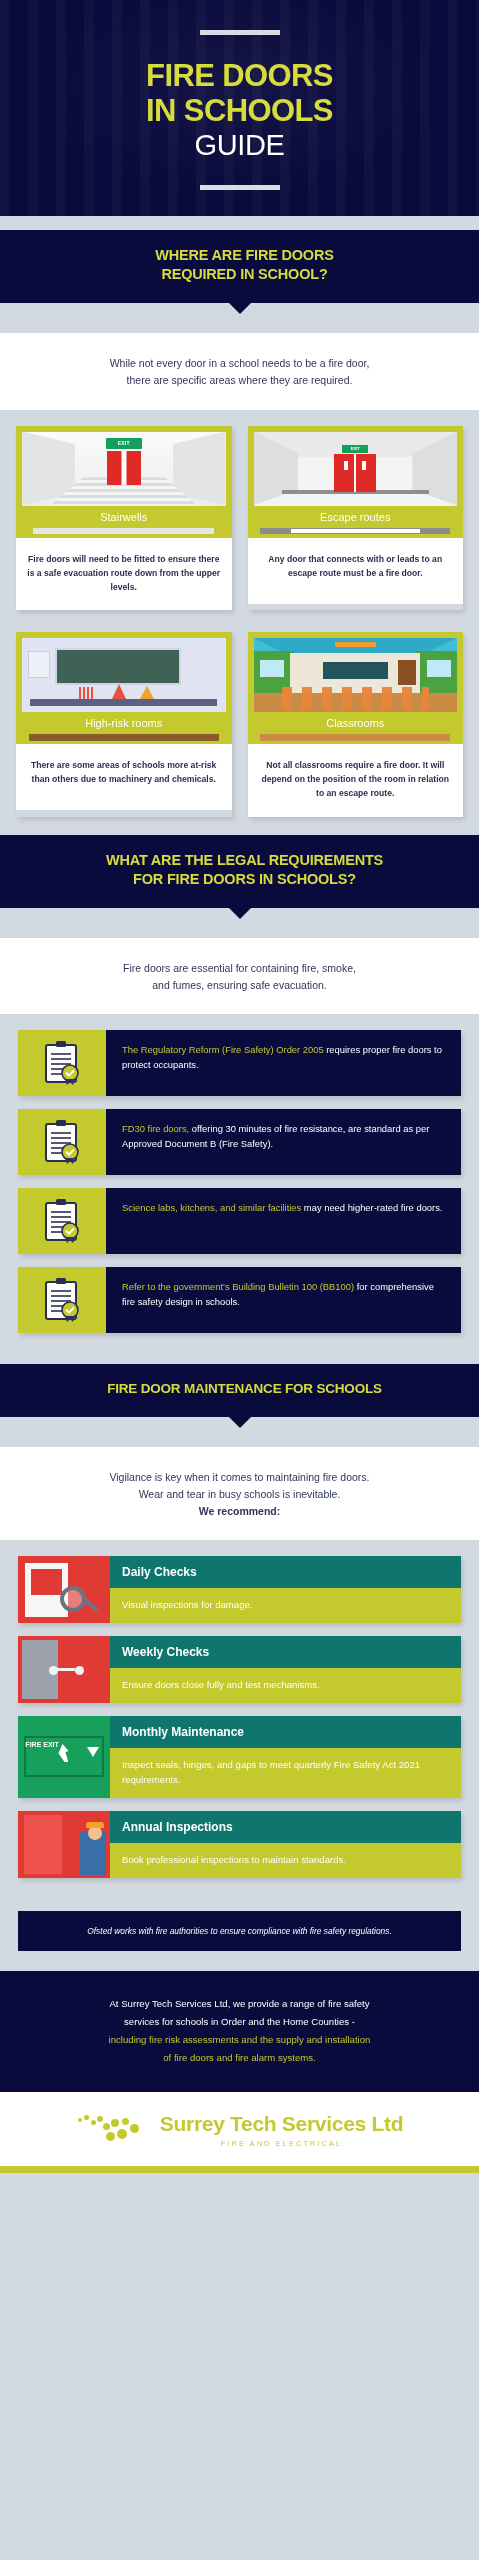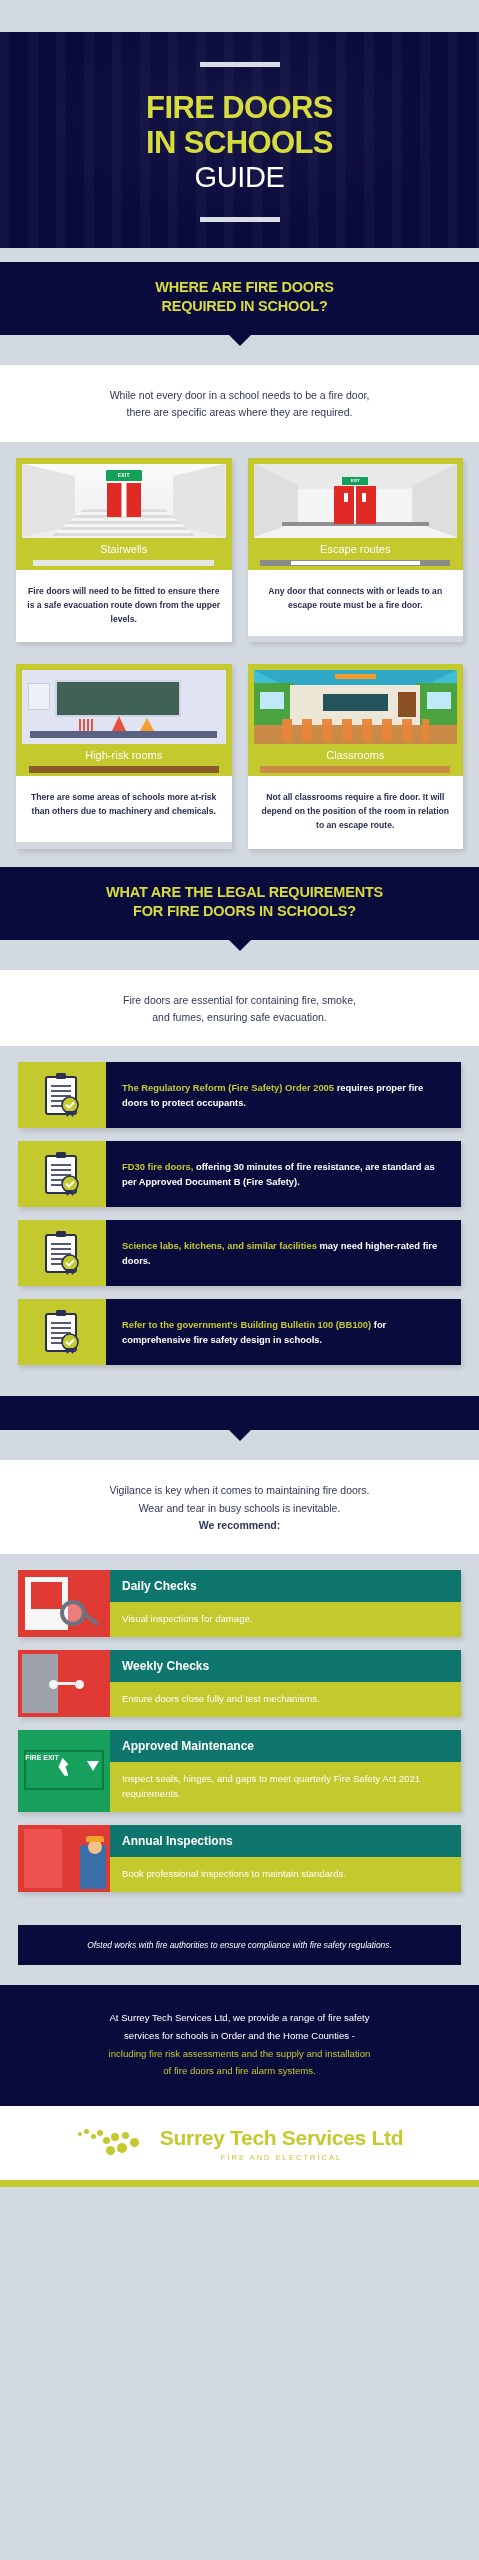--- a/index.html
+++ b/index.html
@@ -15,21 +15,20 @@
     background: #d3d9e0;
     overflow: hidden;
   }
 
   
   .hero {
     background: #0a0b3d;
     padding: 30px 0 26px 0;
     position: relative;
     overflow: hidden;
-    margin-top: 32px;
   }
   .hero-bg {
     position: absolute;
     inset: 0;
     background:
       linear-gradient(90deg, rgba(255,255,255,.035) 0 10px, transparent 10px 28px),
       radial-gradient(ellipse at 50% 40%, rgba(255,255,255,.05), transparent 62%);
     background-size: 28px 100%, 100% 100%;
     opacity: .85;
     pointer-events: none;
@@ -261,23 +260,22 @@
     justify-content: center;
     padding: 10px 0;
   }
   .legal-text {
     flex: 1;
     background: #0a0b3d;
     padding: 12px 14px 12px 16px;
     color: #ffffff;
     font-size: 9.4px;
     line-height: 1.6;
-    font-weight: 700;
+    font-weight: 400;
     display: flex;
-    align-items: center;
   }
   .hl { color: #c4c92e; }
 
   
   .maint-wrap { background: #d3d9e0; padding: 16px 18px 16px 18px; }
   .maint-row {
     display: flex;
     margin-bottom: 13px;
     box-shadow: 2px 3px 5px rgba(0,0,0,.13);
     min-height: 66px;
@@ -601,20 +599,21 @@
         </svg>
       </div>
       <div class="legal-text">
         <span><span class="hl">Refer to the government's Building Bulletin 100 (BB100)</span><span> for comprehensive fire safety design in schools.</span></span>
       </div>
     </div>
 
   </div>
 
   <div class="banner single">
+    <div class="banner-title">FIRE DOOR MAINTENANCE FOR SCHOOLS</div>
     <div class="banner-notch"></div>
   </div>
   <div class="strip-gap"></div>
 
   <div class="intro">
     <p>Vigilance is key when it comes to maintaining fire doors.</p>
     <p>Wear and tear in busy schools is inevitable.</p>
     <p class="bold">We recommend:</p>
   </div>
 
@@ -648,21 +647,21 @@
     </div>
 
     <div class="maint-row">
       <div class="maint-img m3">
         <span class="sign3"></span>
         <span class="txt3">FIRE EXIT</span>
         <span class="run"></span>
         <span class="arw"></span>
       </div>
       <div class="maint-body">
-        <div class="maint-head">Approved Maintenance</div>
+        <div class="maint-head">Monthly Maintenance</div>
         <div class="maint-desc">Inspect seals, hinges, and gaps to meet quarterly Fire Safety Act 2021 requirements.</div>
       </div>
     </div>
 
     <div class="maint-row">
       <div class="maint-img m4">
         <span class="dr"></span>
           <span class="dr2"></span>
         <span class="person"></span>
         <span class="head"></span>

